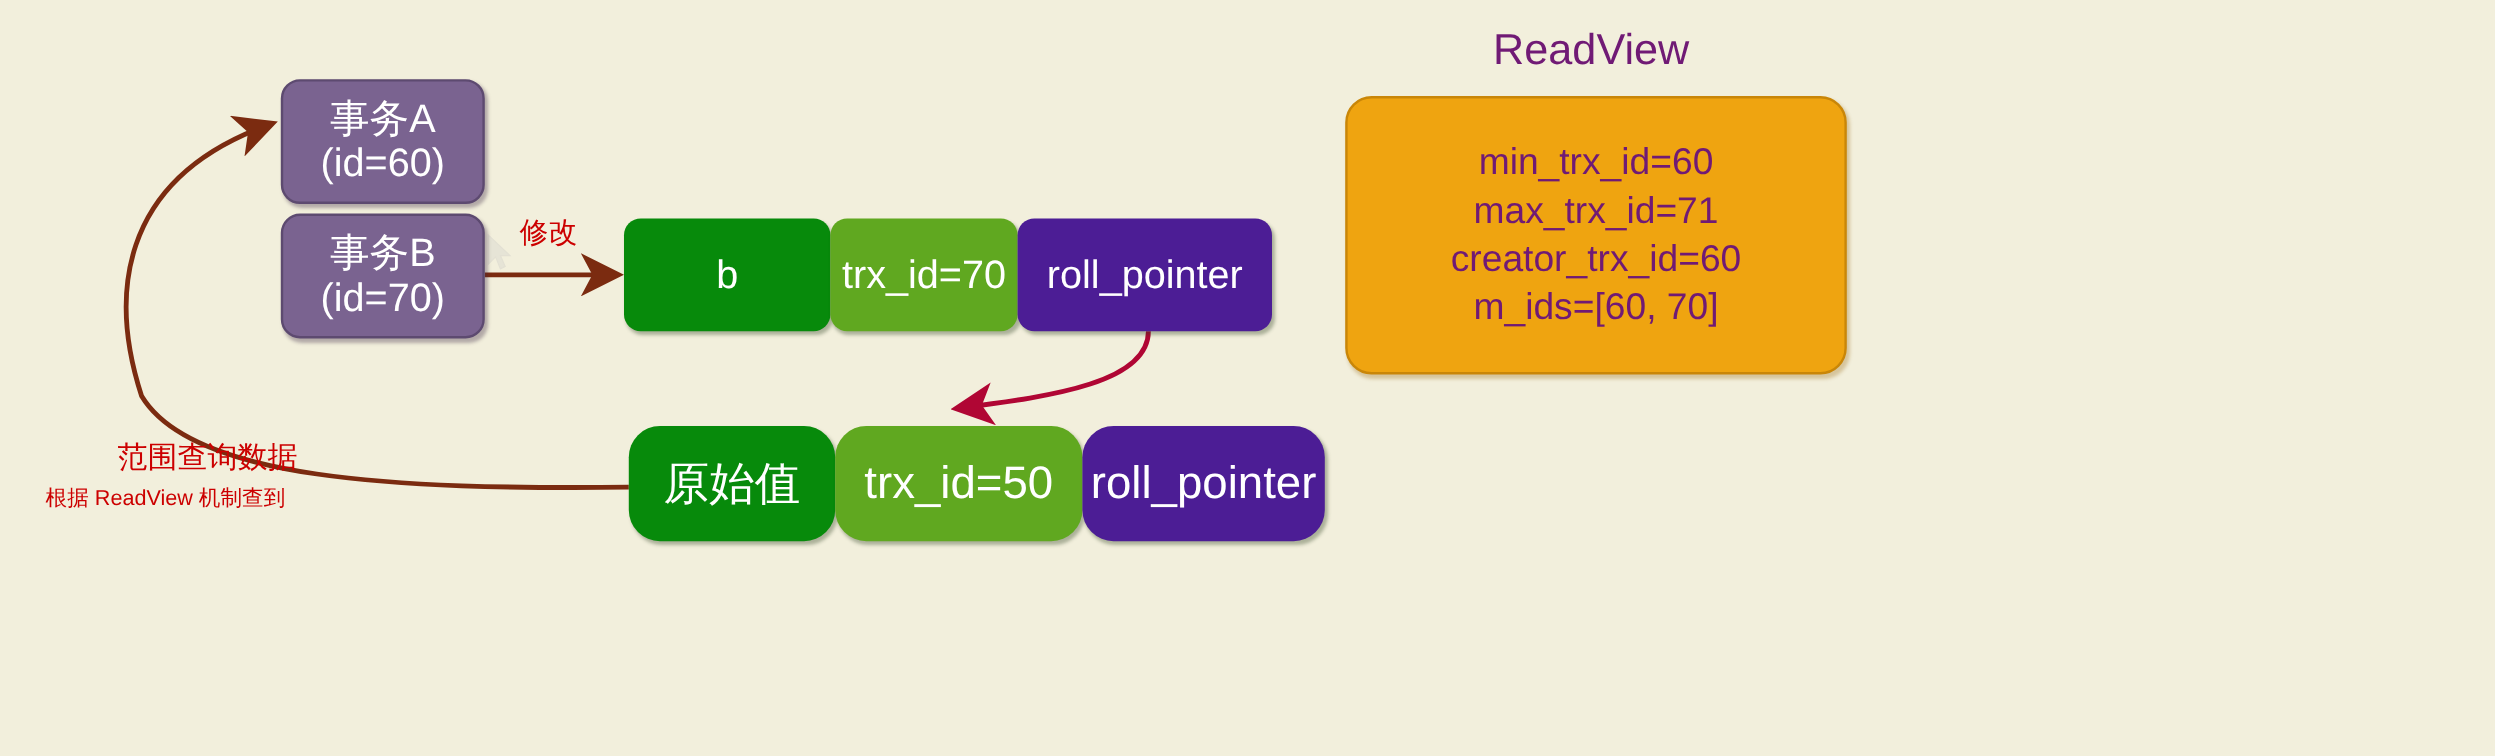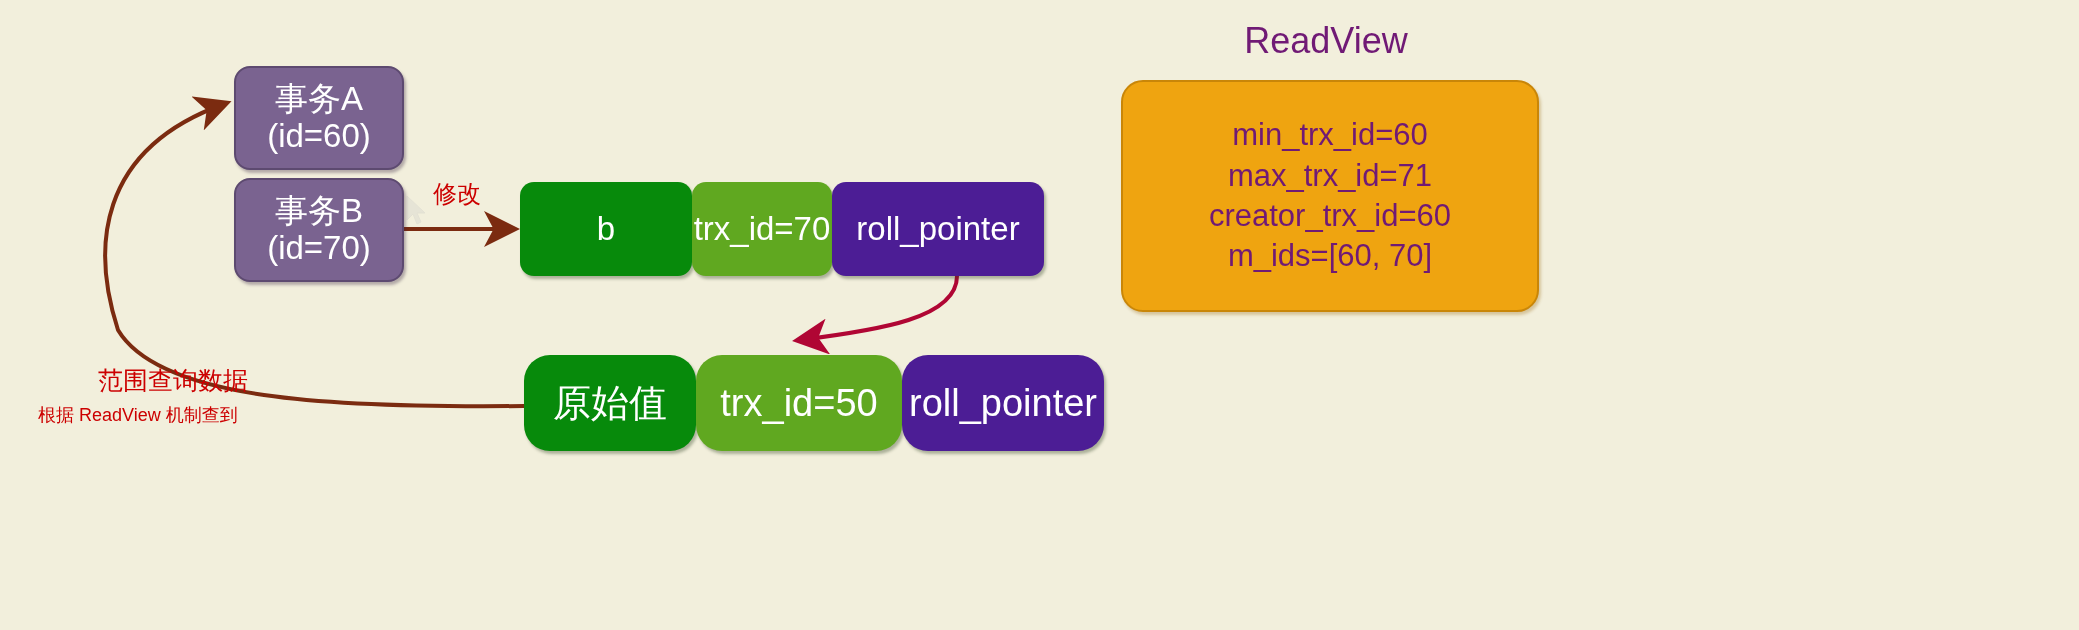--- a/index.html
+++ b/index.html
@@ -67,21 +67,21 @@
     white-space: nowrap;
   }
   .cell.val   { background: #078a0b; }
   .cell.trx   { background: #60a820; }
   .cell.roll  { background: #4c1d95; }
 
   
   #row-upper { left: 520px; top: 182px; }
   #row-upper .cell { height: 94px; font-size: 33px; }
   #row-upper .val  { width: 172px; }
-  #row-upper .trx  { width: 140px; }
+  #row-upper .trx  { width: 156px; }
   #row-upper .roll { width: 212px; }
 
   
   #row-lower { left: 524px; top: 355px; }
   #row-lower .cell { height: 96px; font-size: 38px; border-radius: 26px; }
   #row-lower .val  { width: 172px; }
   #row-lower .trx  { width: 206px; }
   #row-lower .roll { width: 202px; }
 
   

